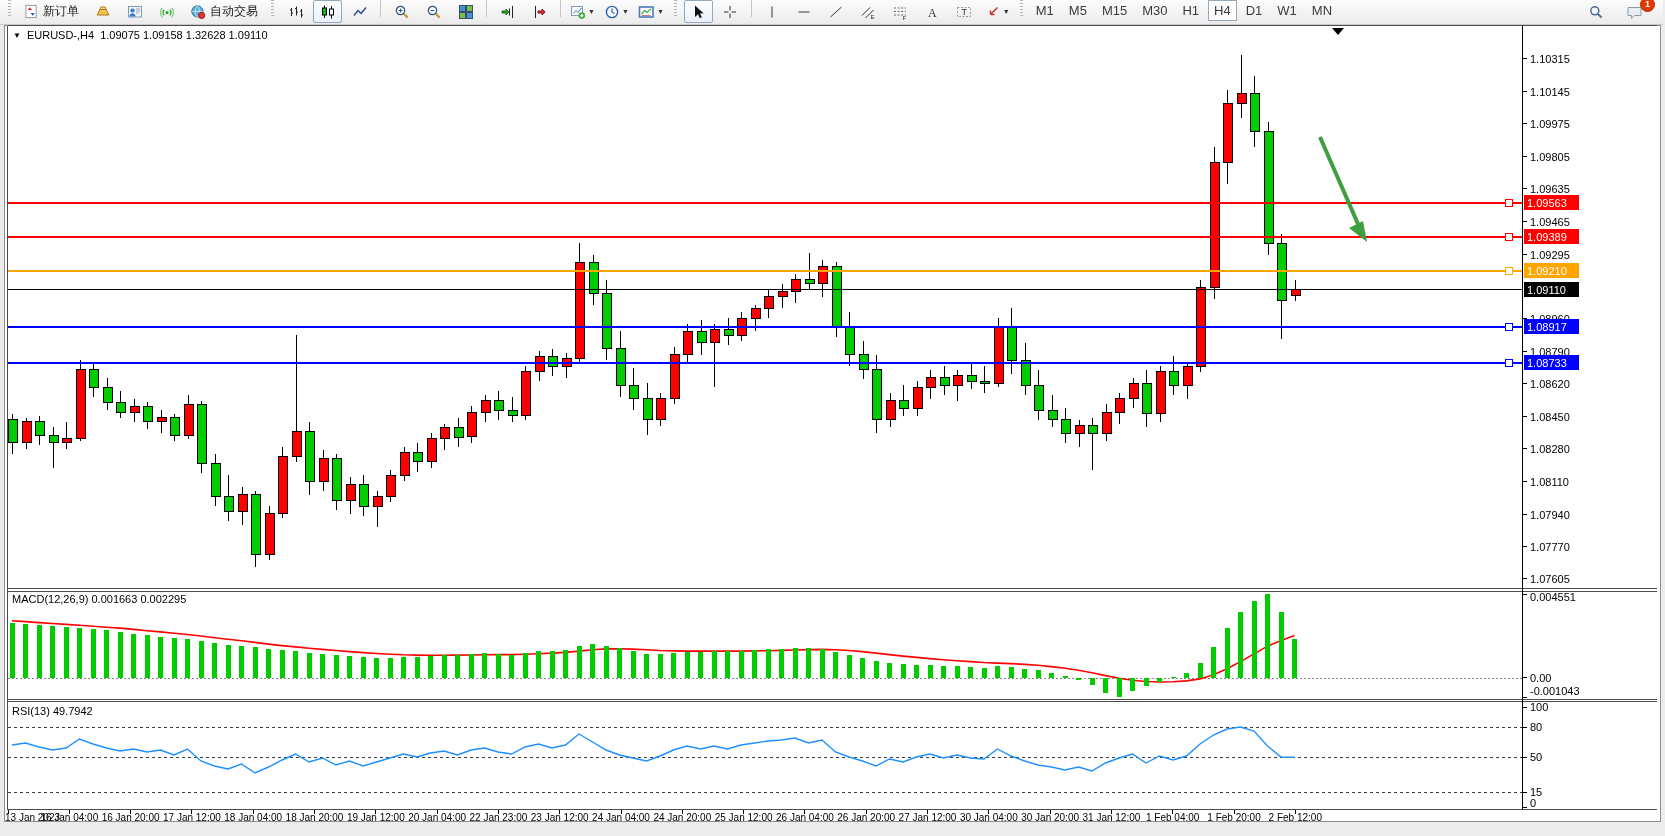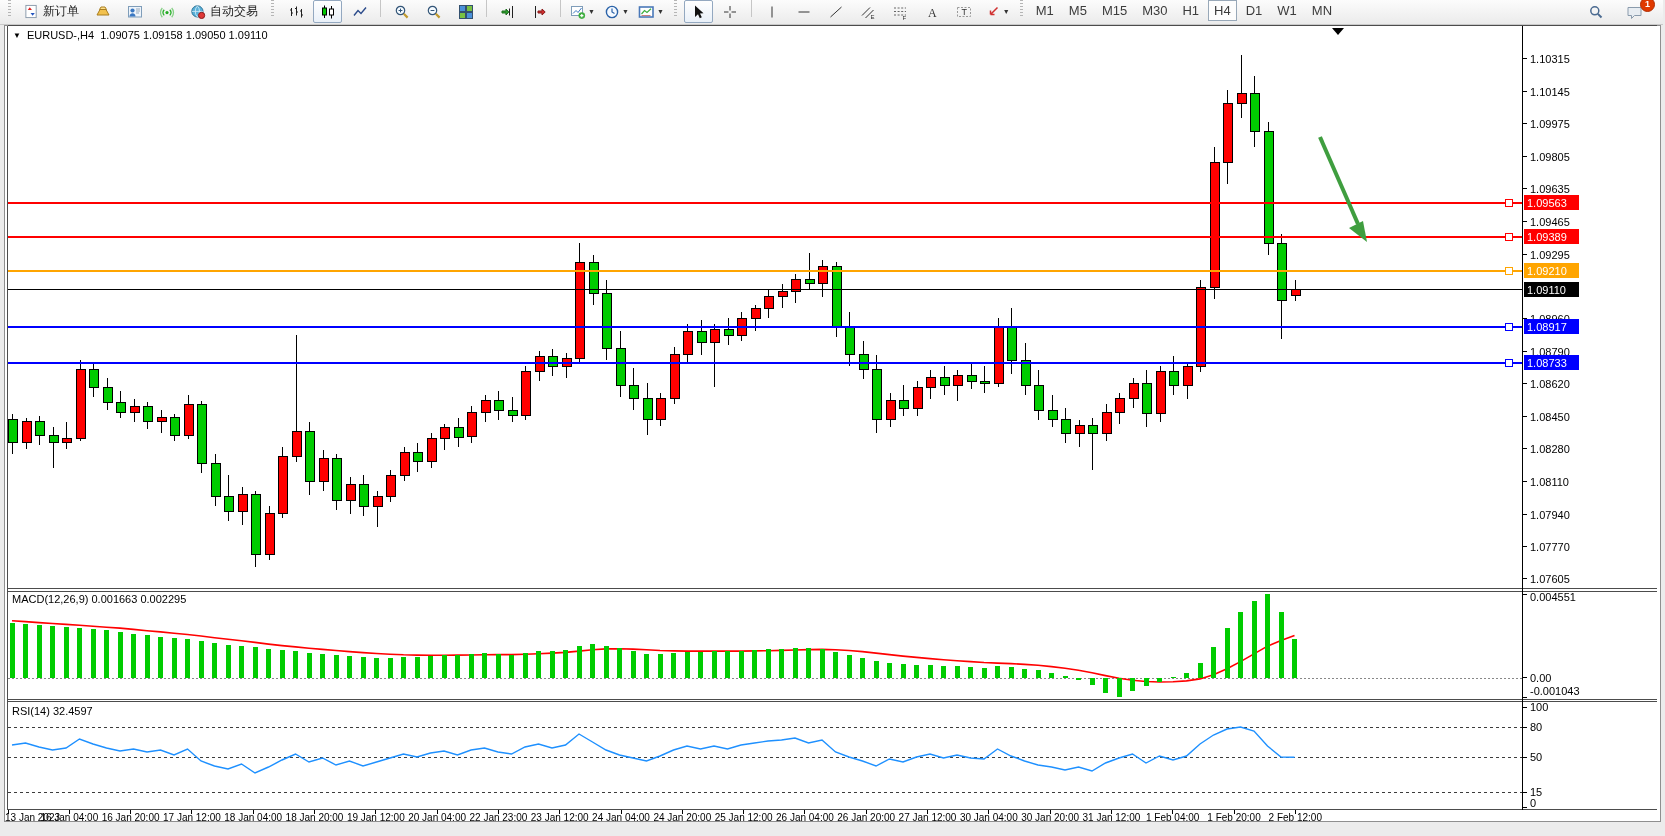--- a/index.html
+++ b/index.html
@@ -689,16 +689,16 @@
     <g>
       <line x1="1320" y1="137" x2="1358" y2="224" stroke="#3F9E3F" stroke-width="4"></line>
       <polygon points="1367,242 1363,221 1349,228" fill="#3F9E3F"></polygon>
     </g>
     <polygon points="1332,28 1344,28 1338,35" fill="#000"></polygon>
   </svg>
 
 <div class="overlay-label title-bar">
   <span class="tri">▼</span>
   <span>EURUSD-,H4</span>
-  <span>1.09075 1.09158 1.09050 1.09110</span>
+  <span>1.09075 1.09158 1.32628 1.09110</span>
 </div>
 <div class="overlay-label macd-pos">MACD(12,26,9) 0.001663 0.002295</div>
-<div class="overlay-label rsi-pos">RSI(14) 32.4597</div>
+<div class="overlay-label rsi-pos">RSI(13) 49.7942</div>
 
 </body></html>

